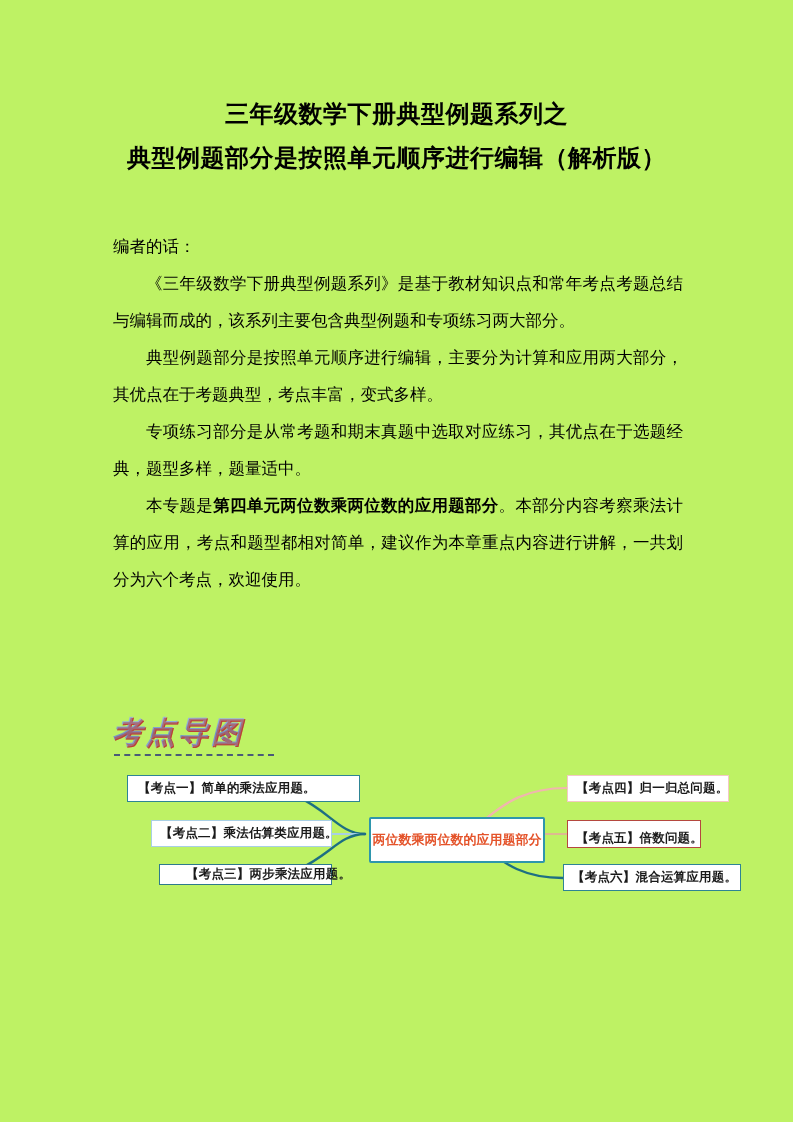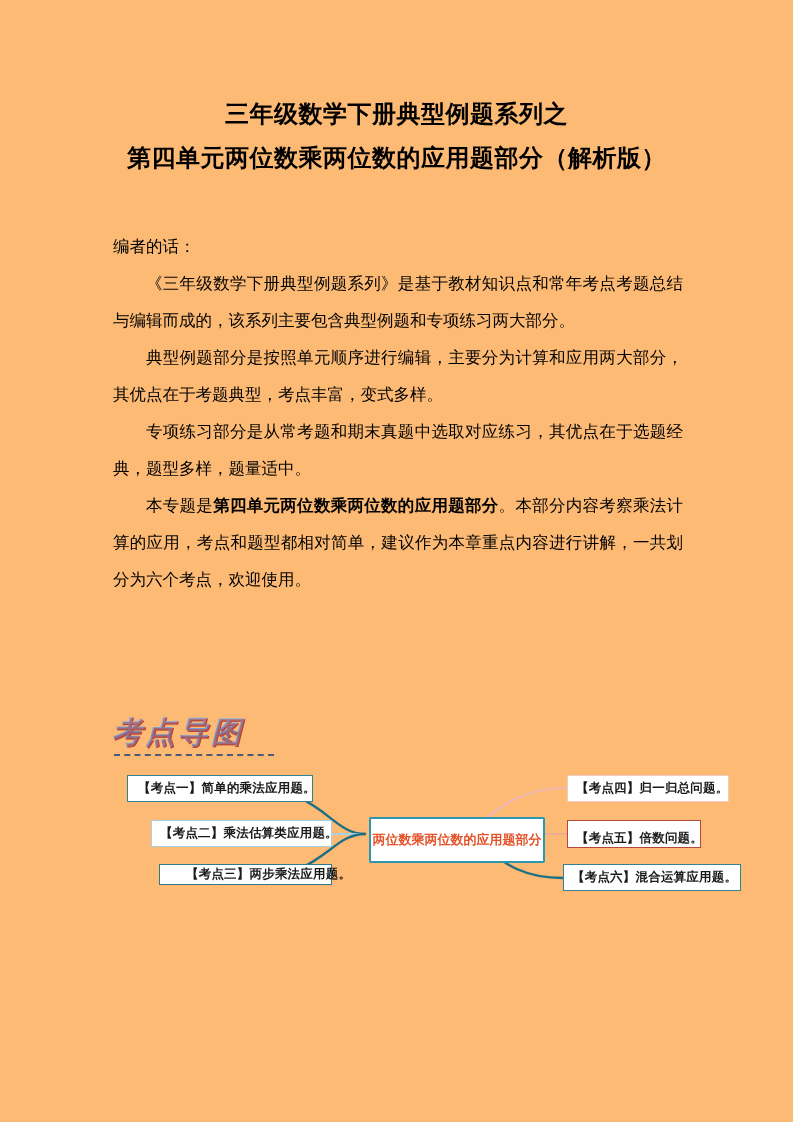--- a/index.html
+++ b/index.html
@@ -9,21 +9,21 @@
   }
   body {
     font-family: "DejaVu Sans", "Liberation Sans", sans-serif;
     color: #000000;
     -webkit-font-smoothing: antialiased;
   }
   .page {
     position: relative;
     width: 793px;
     height: 1122px;
-    background: #fdba74;
+    background: #bef264;
     overflow: hidden;
   }
 
   
   .title-block {
     position: absolute;
     left: 0;
     top: 92px;
     width: 793px;
     text-align: center;
@@ -140,21 +140,21 @@
     letter-spacing: 0;
   }
 </style>
 </head>
 <body>
 
 <div class="page">
 
   <div class="title-block">
     <div class="title-line">三年级数学下册典型例题系列之</div>
-    <div class="title-line">第四单元两位数乘两位数的应用题部分（解析版）</div>
+    <div class="title-line">典型例题部分是按照单元顺序进行编辑（解析版）</div>
   </div>
 
   <div class="body-block">
     <p class="para">编者的话：</p>
     <p class="para indent">《三年级数学下册典型例题系列》是基于教材知识点和常年考点考题总结与编辑而成的，该系列主要包含典型例题和专项练习两大部分。</p>
     <p class="para indent">典型例题部分是按照单元顺序进行编辑，主要分为计算和应用两大部分，其优点在于考题典型，考点丰富，变式多样。</p>
     <p class="para indent">专项练习部分是从常考题和期末真题中选取对应练习，其优点在于选题经典，题型多样，题量适中。</p>
     <p class="para indent"><span>本专题是</span><span class="bold">第四单元两位数乘两位数的应用题部分</span><span>。本部分内容考察乘法计算的应用，考点和题型都相对简单，建议作为本章重点内容进行讲解，一共划分为六个考点，欢迎使用。</span></p>
   </div>
 
@@ -177,21 +177,21 @@
 
       <path d="M 452 66 L 567 66" fill="none" stroke="#e8a79e" stroke-width="1.6" stroke-linecap="round"></path>
 
       <path d="M 452 66 C 487 66 495 110 563 110" fill="none" stroke="#1d6f83" stroke-width="2.4" stroke-linecap="round"></path>
     </svg>
 
     <div class="node node-center" style="left:369px; top:49px; width:176px; height:46px; padding:0 6px;">
       <span>两位数乘两位数的应用题部分</span>
     </div>
 
-    <div class="node" style="left:127px; top:7px; width:186px; height:27px; padding-left:10px; border-color:#2e8494;">
+    <div class="node" style="left:127px; top:7px; width:233px; height:27px; padding-left:10px; border-color:#2e8494;">
       <span>【考点一】简单的乘法应用题。</span>
     </div>
 
     <div class="node" style="left:151px; top:52px; width:181px; height:27px; padding-left:8px; border-color:#a8cfe4;align-items:center;">
       <span>【考点二】乘法估算类应用题。</span>
     </div>
 
     <div class="node" style="left:159px; top:96px; width:173px; height:21px; padding-left:26px; border-color:#2e7a8c;">
       <span>【考点三】两步乘法应用题。</span>
     </div>

